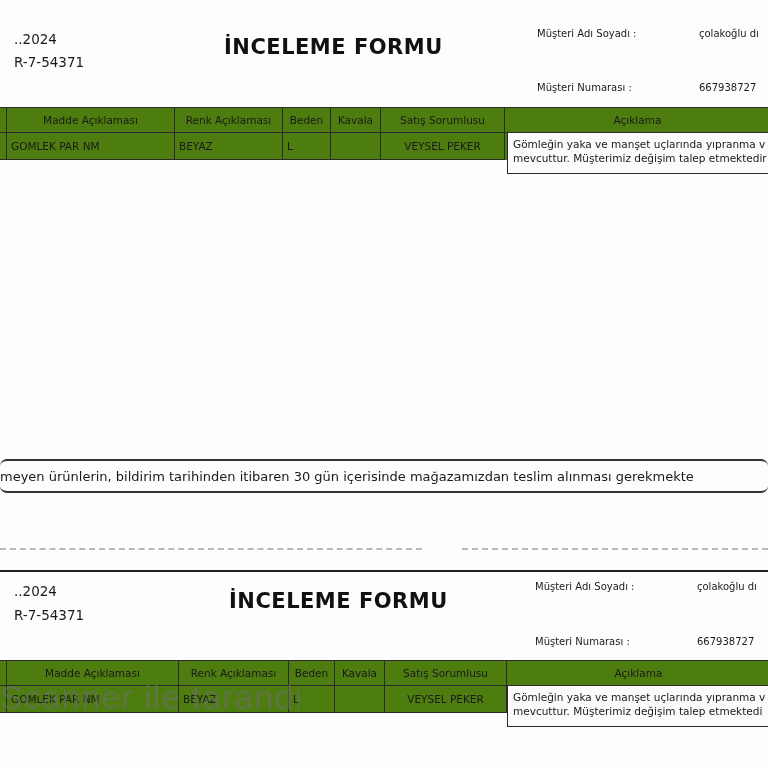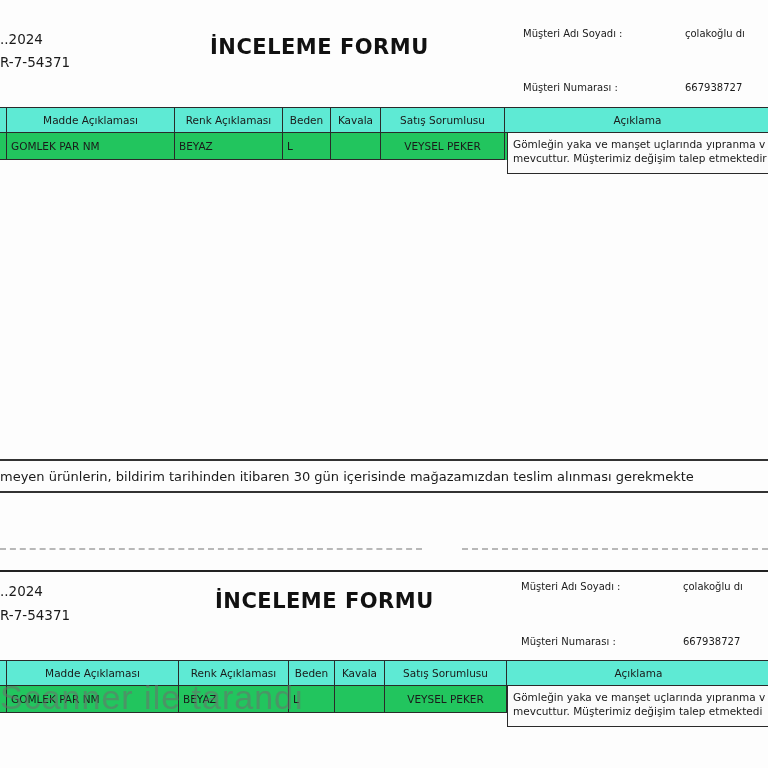--- a/index.html
+++ b/index.html
@@ -1,37 +1,37 @@
 <!DOCTYPE html>
 <html><head>
   <meta charset="utf-8">
   <style>
     html, body { margin: 0; padding: 0; }
     body {
       width: 768px; height: 768px; overflow: hidden; position: relative;
       background: #fdfdfd; color: #1a1a1a;
       font-family: "DejaVu Sans", sans-serif;
     }
-    .abs { position: absolute; white-space: nowrap; }
+    .abs { position: absolute; white-space: nowrap; margin-left: 14px; }
     .small { font-size: 13.5px; }
     .title { font-size: 21px; font-weight: bold; letter-spacing: 0.5px; color: #111; }
     .cust { font-size: 10px; }
     .tbl { position: absolute; border-collapse: collapse; table-layout: fixed; }
     .tbl td { border: 1.5px solid #2a2a2a; font-size: 10.5px; padding: 0 4px; overflow: hidden; white-space: nowrap; }
-    .tbl tr.head td { background: #5eead4; text-align: center; height: 24px; }
-    .tbl tr.row td { height: 26px; background: #22c55e; }
+    .tbl tr.head td { background: #4d7c0f; text-align: center; height: 24px; }
+    .tbl tr.row td { height: 26px; background: #4d7c0f; }
     .right { text-align: center; }
     .desc-box {
       position: absolute; border: 1.5px solid #2a2a2a; border-top: none;
       font-size: 10.5px; line-height: 14px; padding: 4px 5px; background: #fbfbfb;
       white-space: nowrap; overflow: hidden;
     }
     .notice {
       position: absolute; left: 0; width: 768px; border-top: 2px solid #333; border-bottom: 2px solid #333;
-      font-size: 13px; line-height: 20px; padding: 6px 0 4px 0;
+      font-size: 13px; line-height: 20px; padding: 6px 0 4px 0; border-radius: 7px;
     }
     .dash { position: absolute; height: 0; border-top: 2px dashed #b8b8b8; }
     .rule { position: absolute; left: 0; width: 768px; border-top: 2px solid #222; }
     .watermark {
       position: absolute; left: 0; top: 678px; font-size: 34px; color: rgba(110,110,110,0.55);
       letter-spacing: 1px; white-space: nowrap; font-family: Liberation Sans, sans-serif;
     }
   </style>
 </head>
 <body>

